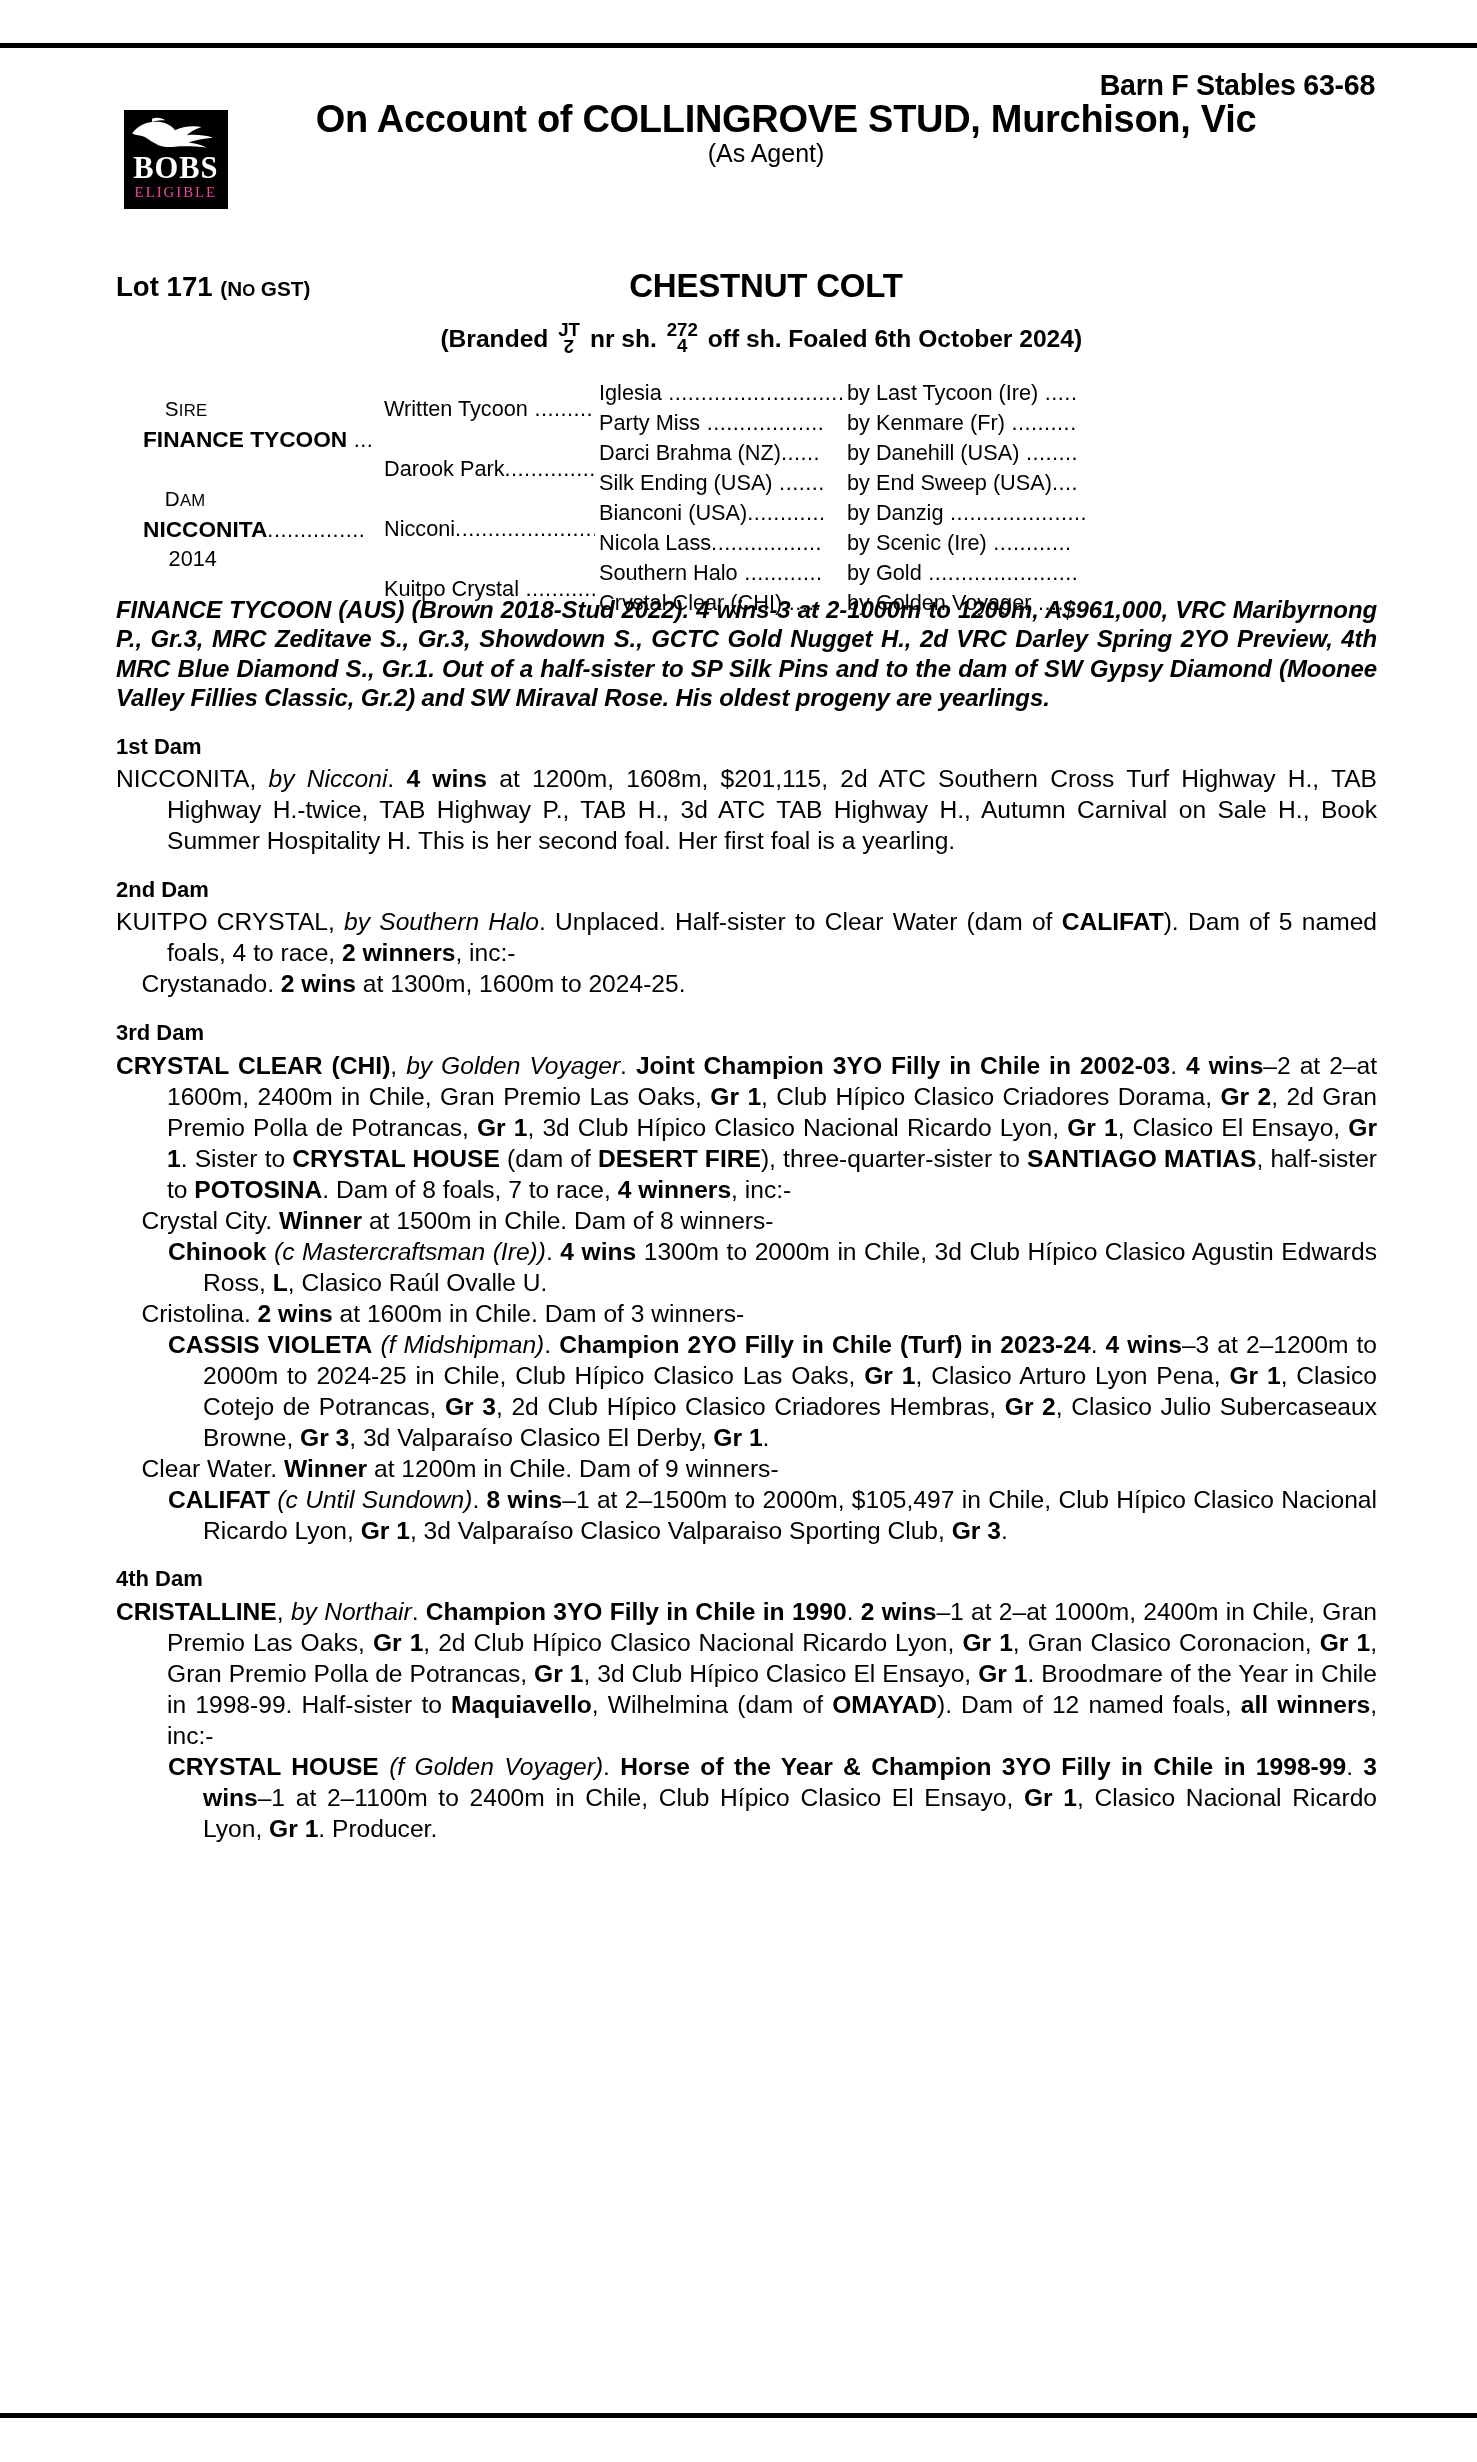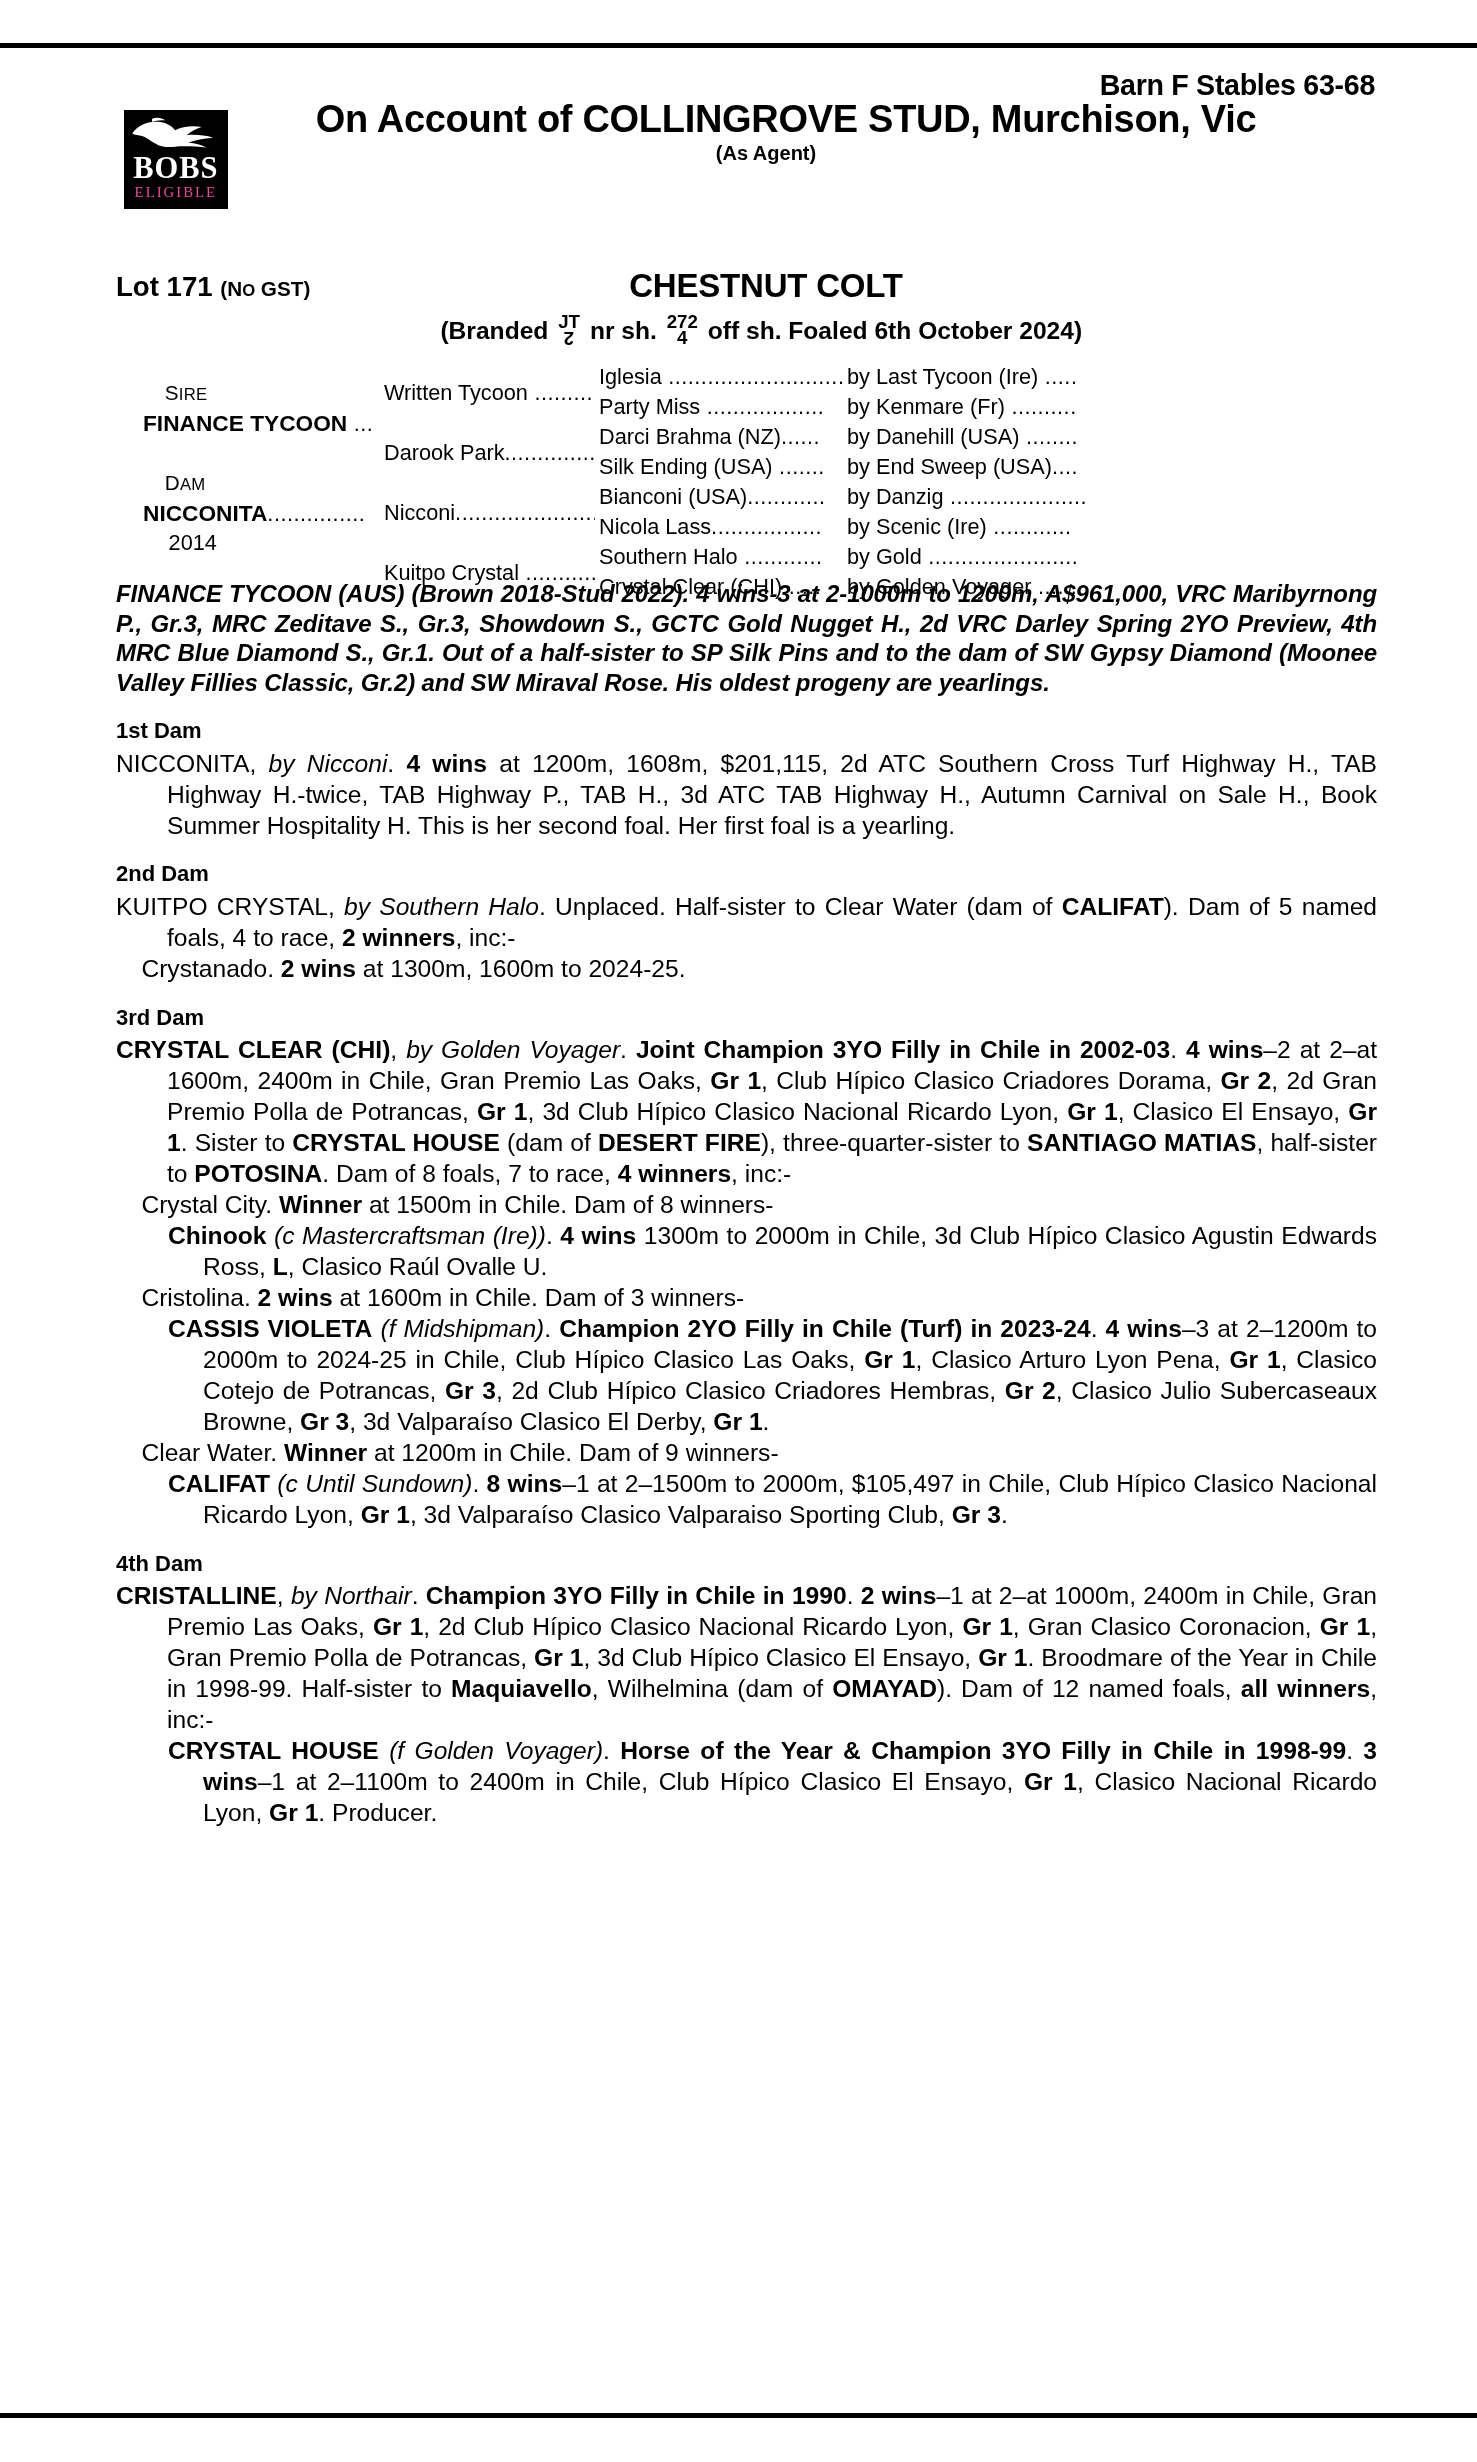--- a/index.html
+++ b/index.html
@@ -92,22 +92,22 @@
   .account-line {
     text-align: center;
     font-weight: bold;
     font-size: 38px;
     line-height: 35px;
     letter-spacing: -0.3px;
     padding-left: 79px;
   }
   .agent-line {
     text-align: center;
-    font-weight: bold;
-    font-size: 20px;
+    font-weight: normal;
+    font-size: 25px;
     line-height: 33px;
     padding-left: 39px;
   }
 
   
   .lot-row {
     position: relative;
     height: 47px;
     margin-top: 5.9px;
   }
@@ -143,21 +143,21 @@
     white-space: nowrap;
     margin-top: 2px;
     font-weight: bold;
   }
   .brand-stack {
     display: inline-block;
     vertical-align: middle;
     text-align: center;
     line-height: 0.86;
     font-size: 18.7px;
-    margin: 0 3px;
+    margin: 8px 3px;
     position: relative;
     top: -2px;
   }
   .brand-stack .top { display: block; }
   .brand-stack .bot { display: block; }
   .rot180 { display: inline-block; transform: rotate(180deg); }
 
   
   .ped {
     margin-top: 13.8px;

